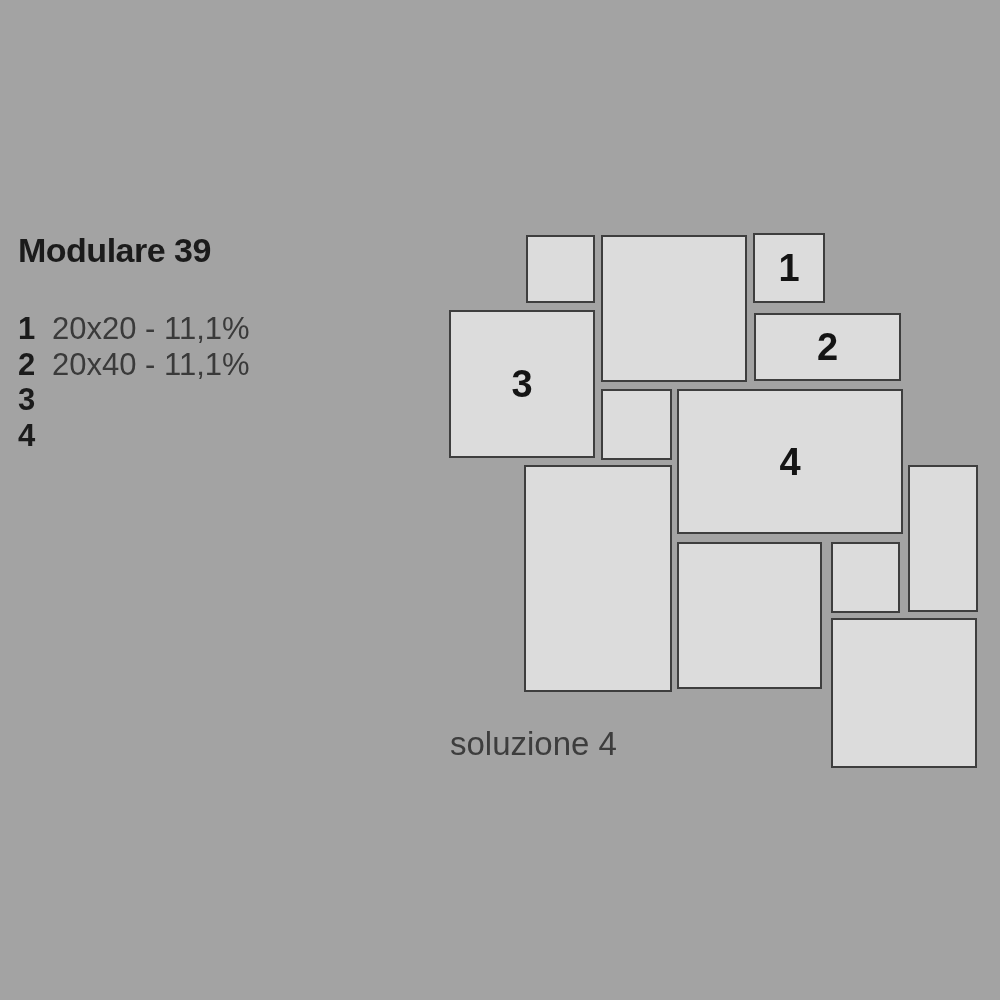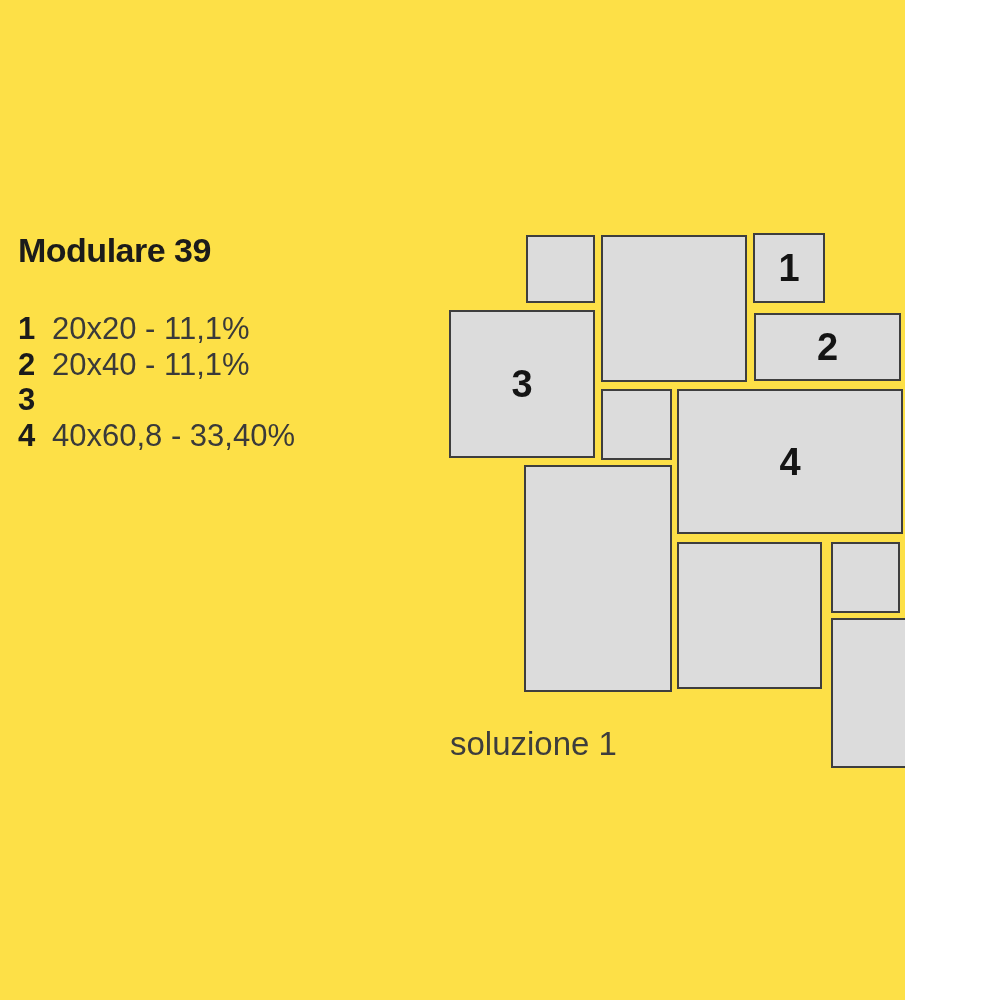--- a/index.html
+++ b/index.html
@@ -3,23 +3,23 @@
 <meta charset="utf-8">
 <style>
   html, body {
     margin: 0;
     padding: 0;
     background: #ffffff;
     font-family: "Liberation Sans", sans-serif;
   }
   .canvas {
     position: relative;
-    width: 905px;
+    width: 1000px;
     height: 1000px;
-    background: #fde047;
+    background: #a3a3a3;
     overflow: hidden;
   }
   
   .info-panel {
     position: absolute;
     left: 18px;
     top: 232px;
     width: 400px;
   }
   .title-line {
@@ -96,21 +96,20 @@
       </li>
       <li class="legend-row">
         <span class="legend-num">2</span>
         <span class="legend-text">20x40 - 11,1%</span>
       </li>
       <li class="legend-row">
         <span class="legend-num">3</span>
       </li>
       <li class="legend-row">
         <span class="legend-num">4</span>
-        <span class="legend-text">40x60,8 - 33,40%</span>
       </li>
     </ul>
   </div>
 
   <div class="diagram" id="diagram">
       <div class="tile" style="left: 526px; top: 235px; width: 69px; height: 68px; background: rgb(220, 220, 220); border-color: rgb(62, 62, 62);"></div>
       <div class="tile" style="left: 601px; top: 235px; width: 146px; height: 147px; background: rgb(220, 220, 220); border-color: rgb(62, 62, 62);"></div>
       <div class="tile" style="left: 753px; top: 233px; width: 72px; height: 70px; background: rgb(220, 220, 220); border-color: rgb(62, 62, 62);">
         <span class="tile-label">1</span>
       </div>
@@ -124,15 +123,15 @@
       <div class="tile" style="left: 677px; top: 389px; width: 226px; height: 145px; background: rgb(220, 220, 220); border-color: rgb(62, 62, 62);">
         <span class="tile-label">4</span>
       </div>
       <div class="tile" style="left: 908px; top: 465px; width: 70px; height: 147px; background: rgb(220, 220, 220); border-color: rgb(62, 62, 62);"></div>
       <div class="tile" style="left: 524px; top: 465px; width: 148px; height: 227px; background: rgb(220, 220, 220); border-color: rgb(62, 62, 62);"></div>
       <div class="tile" style="left: 677px; top: 542px; width: 145px; height: 147px; background: rgb(220, 220, 220); border-color: rgb(62, 62, 62);"></div>
       <div class="tile" style="left: 831px; top: 542px; width: 69px; height: 71px; background: rgb(220, 220, 220); border-color: rgb(62, 62, 62);"></div>
       <div class="tile" style="left: 831px; top: 618px; width: 146px; height: 150px; background: rgb(220, 220, 220); border-color: rgb(62, 62, 62);"></div>
     </div>
 
-  <div class="caption">soluzione 1</div>
+  <div class="caption">soluzione 4</div>
 
 </div>
 
 </body></html>

